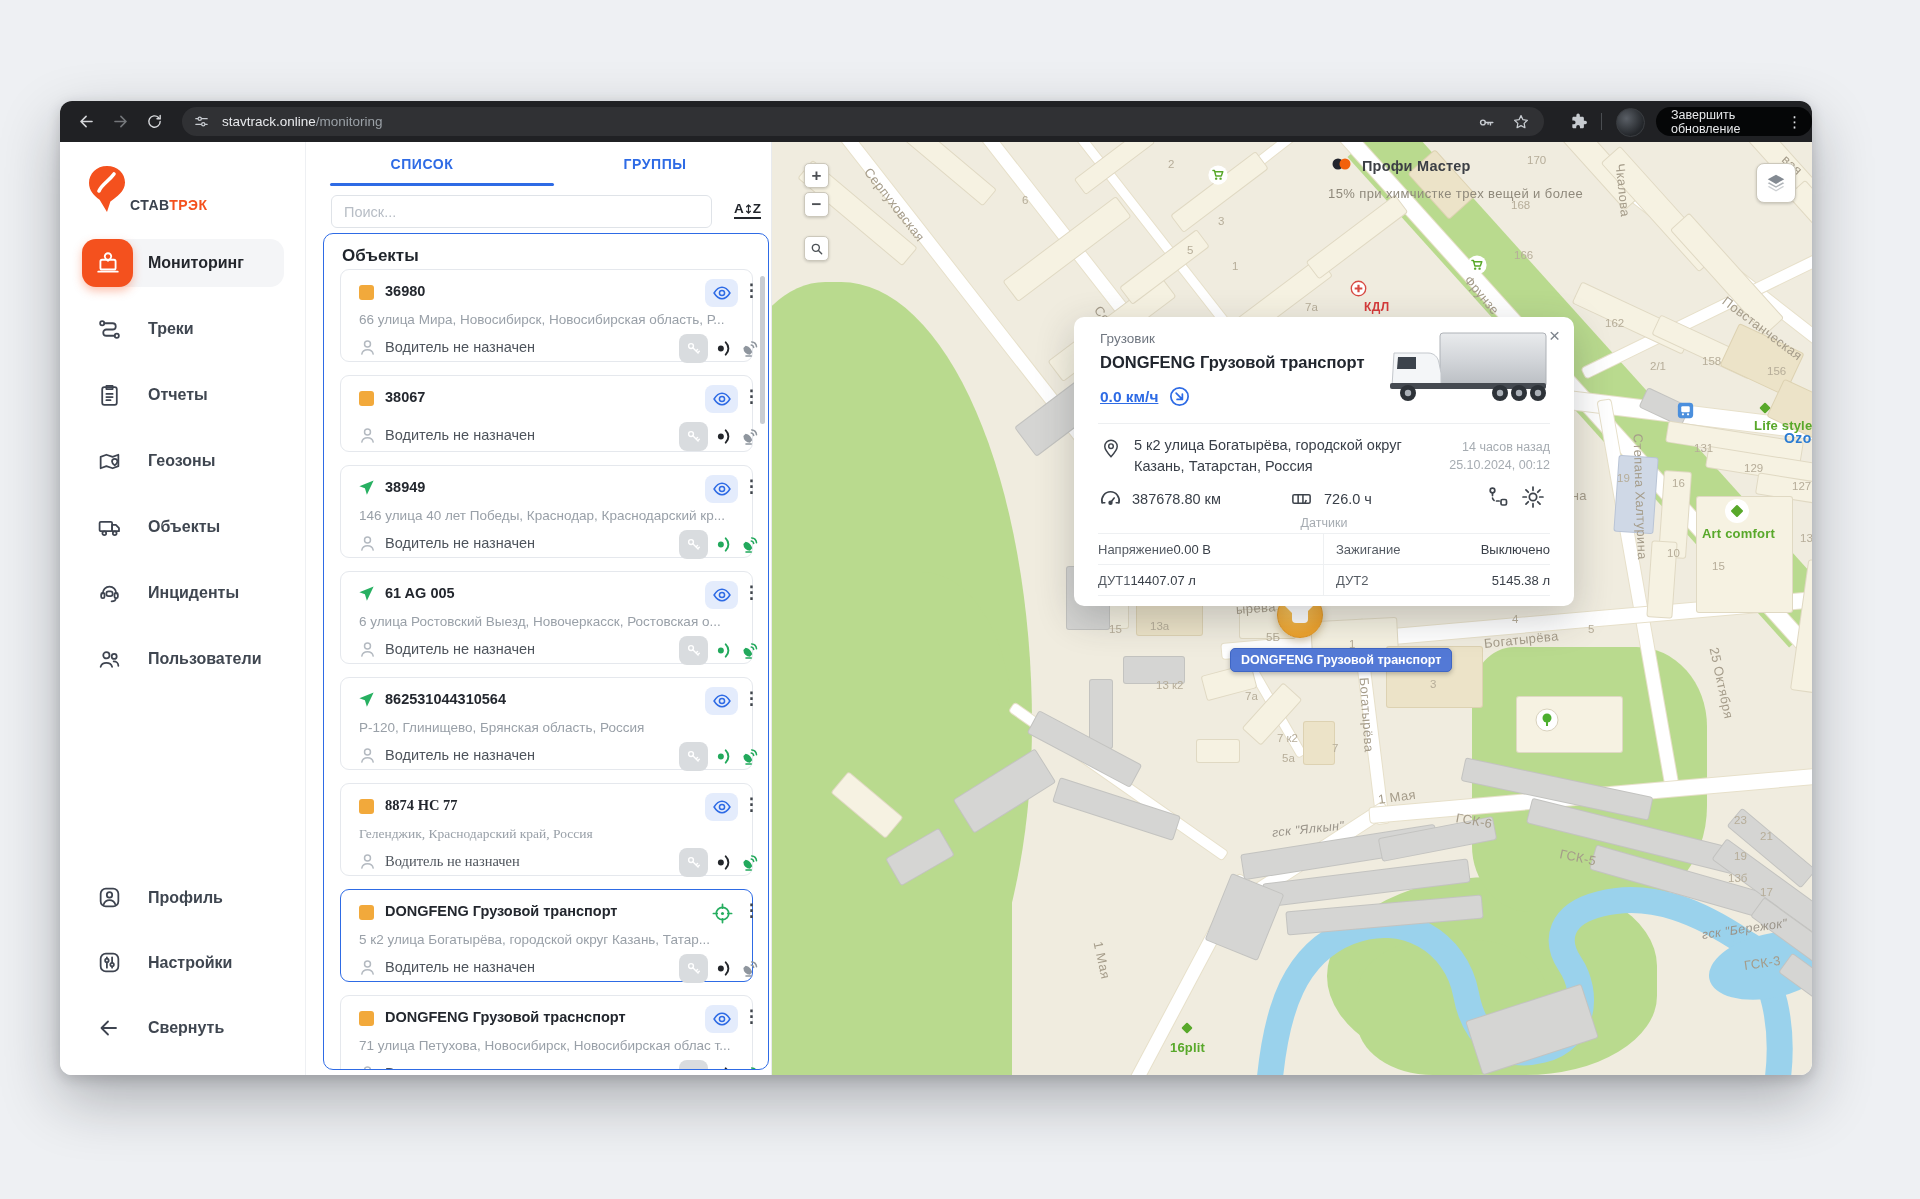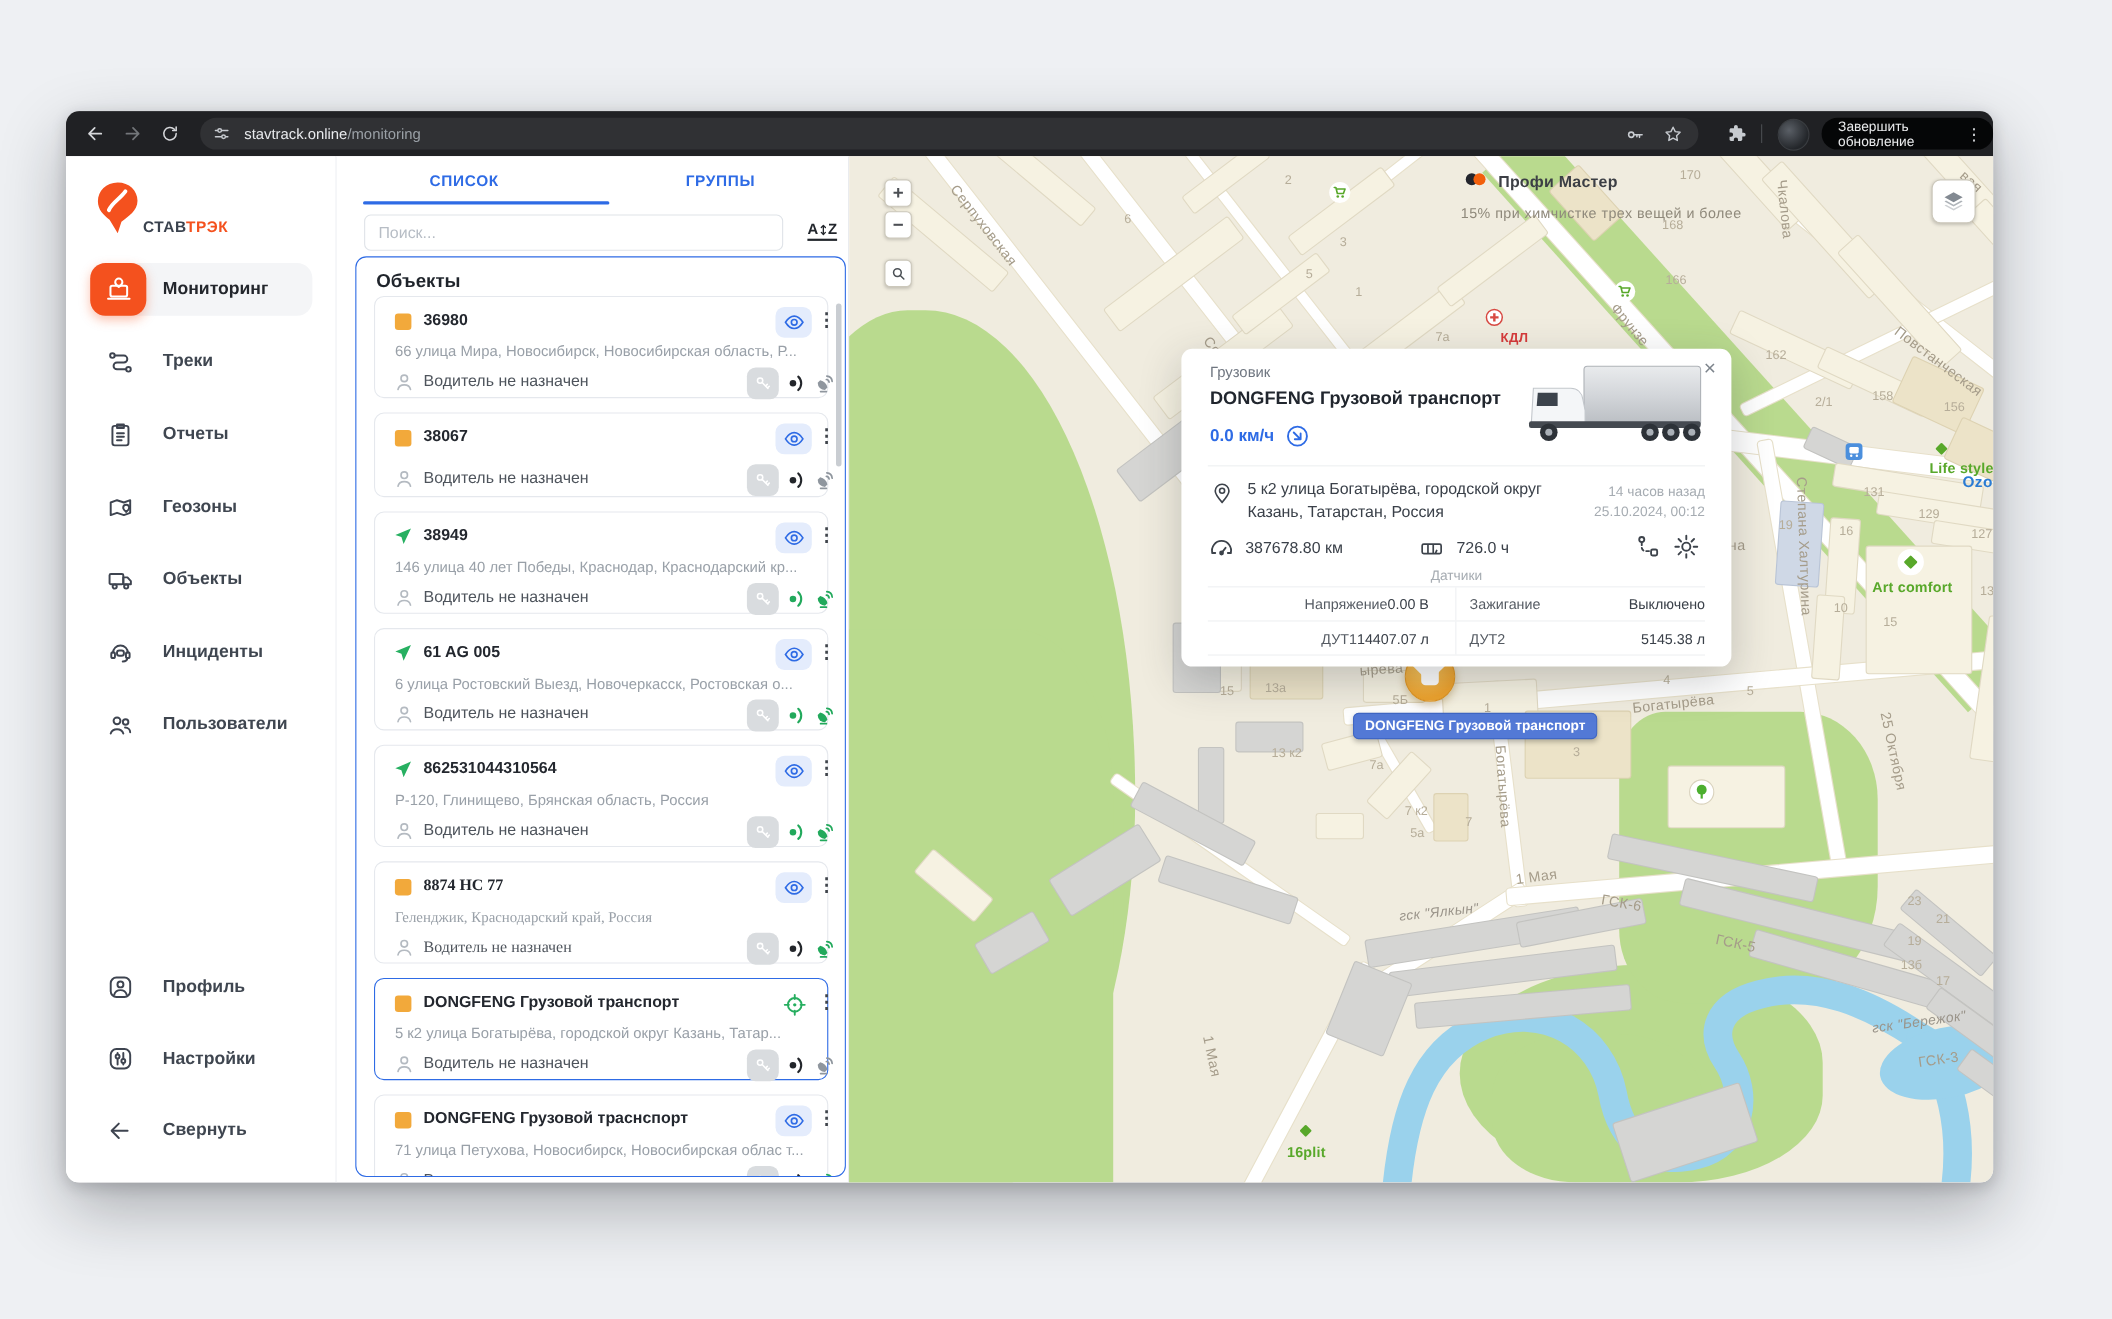--- a/index.html
+++ b/index.html
@@ -83,38 +83,38 @@
   .mlabel.red{color:#d63a3a;font-weight:700;font-size:12px;}
   .mpoi{position:absolute;z-index:4;}
   .mapbtn{position:absolute;background:#fff;border:1px solid #ccc8bb;border-radius:5px;box-shadow:0 1px 3px rgba(0,0,0,.18);color:#4c4f54;font-size:17px;font-weight:700;display:flex;align-items:center;justify-content:center;z-index:12;cursor:pointer;}
   .marker{position:absolute;left:505px;top:450px;width:44px;height:44px;border-radius:50%;background:radial-gradient(circle at 40% 32%,#f8c65d,#eda22d 70%);border:1.5px solid #de9422;box-shadow:0 3px 8px rgba(120,80,0,.35);z-index:6;}
   .marker .inner{position:absolute;left:50%;top:50%;transform:translate(-50%,-50%);width:16px;height:16px;border-radius:4px;background:#fff;}
   .chip{position:absolute;left:458px;top:506px;background:#5379d6;border:1px solid #3f66c4;border-radius:5px;padding:4px 10px;color:#fff;font-size:12.5px;font-weight:700;white-space:nowrap;z-index:7;box-shadow:0 2px 5px rgba(0,0,0,.25);}
   .popuptail{position:absolute;left:511px;top:462px;width:0;height:0;border:16px solid transparent;border-top:16px solid #fff;border-bottom:0;z-index:9;}
   .popup{position:absolute;left:302px;top:175px;width:500px;height:289px;background:#fff;border-radius:10px;box-shadow:0 12px 38px rgba(40,44,50,.24);z-index:10;}
   .popup .ptype{position:absolute;left:26px;top:14px;font-size:13.5px;color:#6f7680;}
   .popup .pname{position:absolute;left:26px;top:36px;font-size:16.5px;font-weight:700;color:#21262e;}
-  .popup .pspeed{position:absolute;left:26px;top:68px;display:flex;align-items:center;gap:10px;font-size:15.5px;font-weight:700;color:#2e6be5;}
+  .popup .pspeed{position:absolute;left:26px;top:68px;display:flex;align-items:center;gap:10px;font-size:15.5px;font-weight:700;color:#2e6be5;text-decoration:underline;}
   .popup .pclose{position:absolute;right:14px;top:8px;font-size:19px;color:#7d848c;cursor:pointer;}
   .popup .ptruck{position:absolute;right:22px;top:12px;}
   .popup .pdiv{position:absolute;left:24px;right:24px;top:106px;height:1px;background:#edeff1;}
   .popup .ppin{position:absolute;left:26px;top:120px;}
   .popup .paddr{position:absolute;left:60px;top:118px;width:290px;font-size:14.5px;line-height:21px;color:#3a4049;}
   .popup .ptimes{position:absolute;right:24px;top:121px;text-align:right;font-size:12.5px;line-height:18px;color:#a6acb2;}
   .popup .pgauge{position:absolute;left:24px;top:168px;}
   .popup .podo{position:absolute;left:58px;top:174px;font-size:14.5px;color:#3a4049;}
   .popup .pcounter{position:absolute;left:216px;top:170px;}
   .popup .phours{position:absolute;left:250px;top:174px;font-size:14.5px;color:#3a4049;}
   .popup .proute{position:absolute;left:412px;top:168px;cursor:pointer;}
   .popup .pgear{position:absolute;left:446px;top:167px;cursor:pointer;}
   .popup .psensors{position:absolute;left:0;right:0;top:199px;text-align:center;font-size:12.5px;color:#a6acb2;}
   .popup .ptable{position:absolute;left:24px;right:24px;top:216px;}
   .popup .prow{display:flex;height:30px;align-items:center;border-top:1px solid #eef0f2;font-size:13px;}
   .popup .prow:last-child{border-bottom:1px solid #eef0f2;}
-  .popup .pcell-l{width:226px;display:flex;justify-content:flex-end;padding-right:24px;box-sizing:border-box;border-right:1px solid #eef0f2;height:100%;align-items:center;}
+  .popup .pcell-l{width:226px;display:flex;justify-content:flex-start;padding-right:24px;box-sizing:border-box;border-right:1px solid #eef0f2;height:100%;align-items:center;}
   .popup .pcell-r{flex:1;display:flex;justify-content:space-between;padding-left:12px;height:100%;align-items:center;}
   .popup .slabel{color:#555b63;}
   .popup .sval{color:#3a4049;}
 </style>
 </head>
 <body>
 
 <div class="window">
 
   <div class="chrome">

